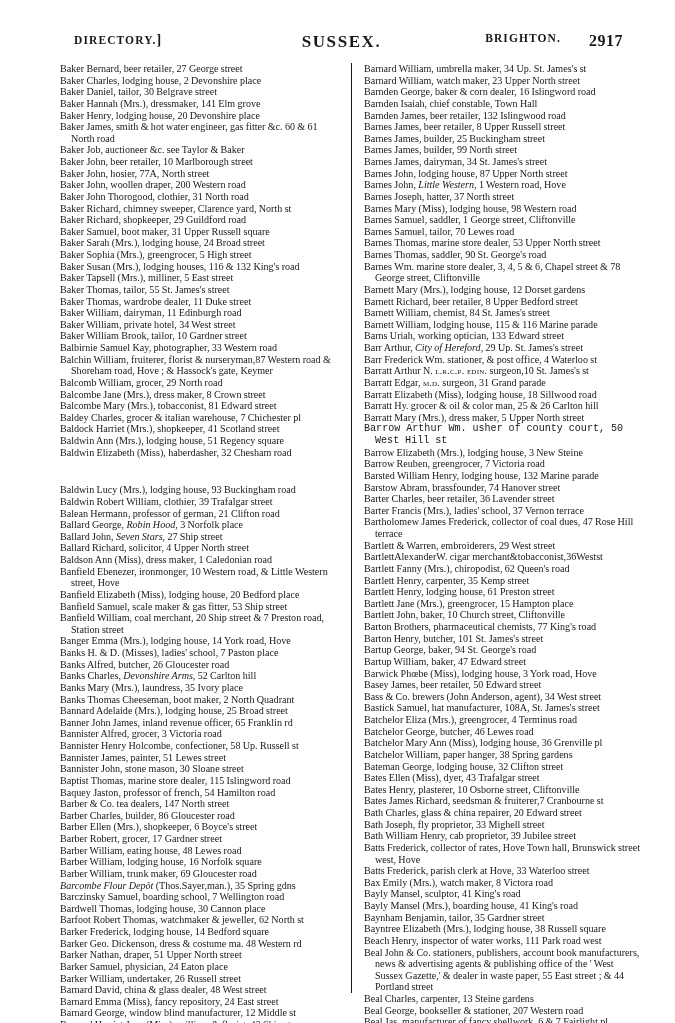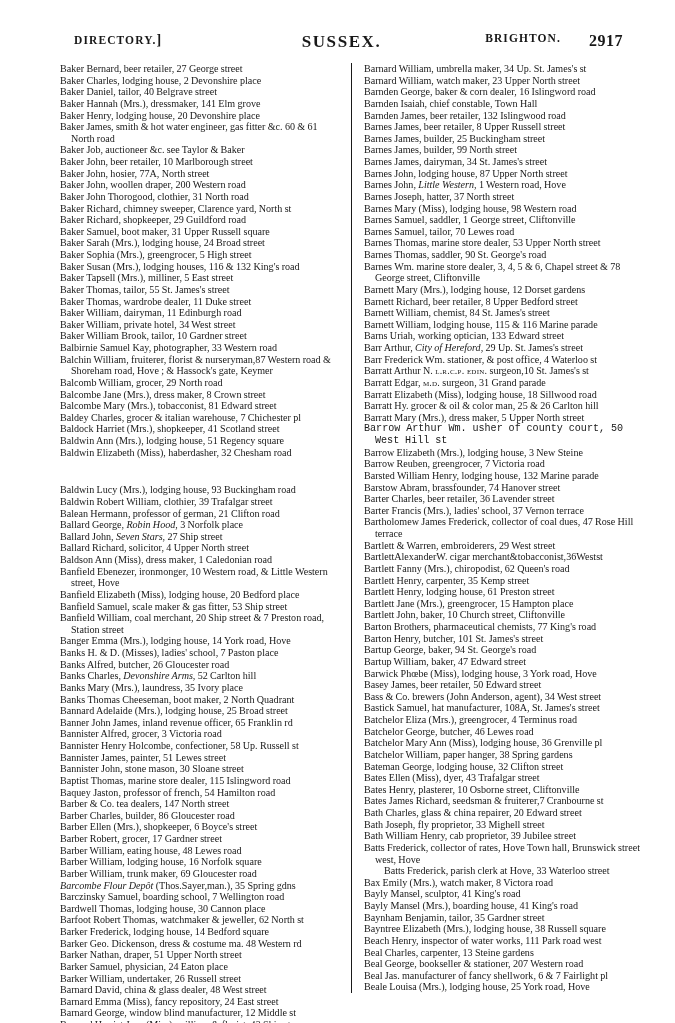--- a/index.html
+++ b/index.html
@@ -114,21 +114,21 @@
     <div class="rh-left"><span>DIRECTORY.</span><span class="bracket">]</span></div>
     <div class="rh-center">SUSSEX.</div>
     <div class="rh-right">BRIGHTON.</div>
     <div class="rh-page">2917</div>
   </div>
 
   <div class="columns">
     <div class="col col-left" id="col-left">
         <p class="entry" style="padding-left: 11px; text-indent: -11px;">Baker Bernard, beer retailer, 27 George street</p>
         <p class="entry" style="padding-left: 11px; text-indent: -11px;">Baker Charles, lodging house, 2 Devonshire place</p>
-        <p class="entry" style="padding-left: 11px; text-indent: -11px;">Baker Daniel, tailor, 40 Belgrave street</p>
+        <p class="entry" style="padding-left: 11px; text-indent: -11px;">Baker Daniel, tailor, 30 Belgrave street</p>
         <p class="entry" style="padding-left: 11px; text-indent: -11px;">Baker Hannah (Mrs.), dressmaker, 141 Elm grove</p>
         <p class="entry" style="padding-left: 11px; text-indent: -11px;">Baker Henry, lodging house, 20 Devonshire place</p>
         <p class="entry" style="padding-left: 11px; text-indent: -11px;">Baker James, smith &amp; hot water engineer, gas fitter &amp;c. 60 &amp; 61 North road</p>
         <p class="entry" style="padding-left: 11px; text-indent: -11px;">Baker Job, auctioneer &amp;c. see Taylor &amp; Baker</p>
         <p class="entry" style="padding-left: 11px; text-indent: -11px;">Baker John, beer retailer, 10 Marlborough street</p>
         <p class="entry" style="padding-left: 11px; text-indent: -11px;">Baker John, hosier, 77A, North street</p>
         <p class="entry" style="padding-left: 11px; text-indent: -11px;">Baker John, woollen draper, 200 Western road</p>
         <p class="entry" style="padding-left: 11px; text-indent: -11px;">Baker John Thorogood, clothier, 31 North road</p>
         <p class="entry" style="padding-left: 11px; text-indent: -11px;">Baker Richard, chimney sweeper, Clarence yard, North st</p>
         <p class="entry" style="padding-left: 11px; text-indent: -11px;">Baker Richard, shopkeeper, 29 Guildford road</p>
@@ -258,27 +258,28 @@
         <p class="entry" style="padding-left: 11px; text-indent: -11px;">Batchelor Mary Ann (Miss), lodging house, 36 Grenville pl</p>
         <p class="entry" style="padding-left: 11px; text-indent: -11px;">Batchelor William, paper hanger, 38 Spring gardens</p>
         <p class="entry" style="padding-left: 11px; text-indent: -11px;">Bateman George, lodging house, 32 Clifton street</p>
         <p class="entry" style="padding-left: 11px; text-indent: -11px;">Bates Ellen (Miss), dyer, 43 Trafalgar street</p>
         <p class="entry" style="padding-left: 11px; text-indent: -11px;">Bates Henry, plasterer, 10 Osborne street, Cliftonville</p>
         <p class="entry" style="padding-left: 11px; text-indent: -11px;">Bates James Richard, seedsman &amp; fruiterer,7 Cranbourne st</p>
         <p class="entry" style="padding-left: 11px; text-indent: -11px;">Bath Charles, glass &amp; china repairer, 20 Edward street</p>
         <p class="entry" style="padding-left: 11px; text-indent: -11px;">Bath Joseph, fly proprietor, 33 Mighell street</p>
         <p class="entry" style="padding-left: 11px; text-indent: -11px;">Bath William Henry, cab proprietor, 39 Jubilee street</p>
         <p class="entry" style="padding-left: 11px; text-indent: -11px;">Batts Frederick, collector of rates, Hove Town hall, Brunswick street west, Hove</p>
-        <p class="entry" style="padding-left: 11px; text-indent: -11px; margin-left: 20px;">Batts Frederick, parish clerk at Hove, 33 Waterloo street</p>
+        <p class="entry" style="padding-left: 11px; text-indent: -11px;">Batts Frederick, parish clerk at Hove, 33 Waterloo street</p>
         <p class="entry" style="padding-left: 11px; text-indent: -11px;">Bax Emily (Mrs.), watch maker, 8 Victora road</p>
         <p class="entry" style="padding-left: 11px; text-indent: -11px;">Bayly Mansel, sculptor, 41 King's road</p>
         <p class="entry" style="padding-left: 11px; text-indent: -11px;">Bayly Mansel (Mrs.), boarding house, 41 King's road</p>
         <p class="entry" style="padding-left: 11px; text-indent: -11px;">Baynham Benjamin, tailor, 35 Gardner street</p>
         <p class="entry" style="padding-left: 11px; text-indent: -11px;">Bayntree Elizabeth (Mrs.), lodging house, 38 Russell square</p>
         <p class="entry" style="padding-left: 11px; text-indent: -11px;">Beach Henry, inspector of water works, 111 Park road west</p>
+        <p class="entry" style="padding-left: 11px; text-indent: -11px;">Beal John &amp; Co. stationers, publishers, account book manufacturers, news &amp; advertising agents &amp; publishing office of the ' West Sussex Gazette,' &amp; dealer in waste paper, 55 East street ; &amp; 44 Portland street</p>
         <p class="entry" style="padding-left: 11px; text-indent: -11px;">Beal Charles, carpenter, 13 Steine gardens</p>
         <p class="entry" style="padding-left: 11px; text-indent: -11px;">Beal George, bookseller &amp; stationer, 207 Western road</p>
         <p class="entry" style="padding-left: 11px; text-indent: -11px;">Beal Jas. manufacturer of fancy shellwork, 6 &amp; 7 Fairlight pl</p>
         <p class="entry" style="padding-left: 11px; text-indent: -11px;">Beale Louisa (Mrs.), lodging house, 25 York road, Hove</p>
       </div>
   </div>
 
 </div>
 
 </body></html>

